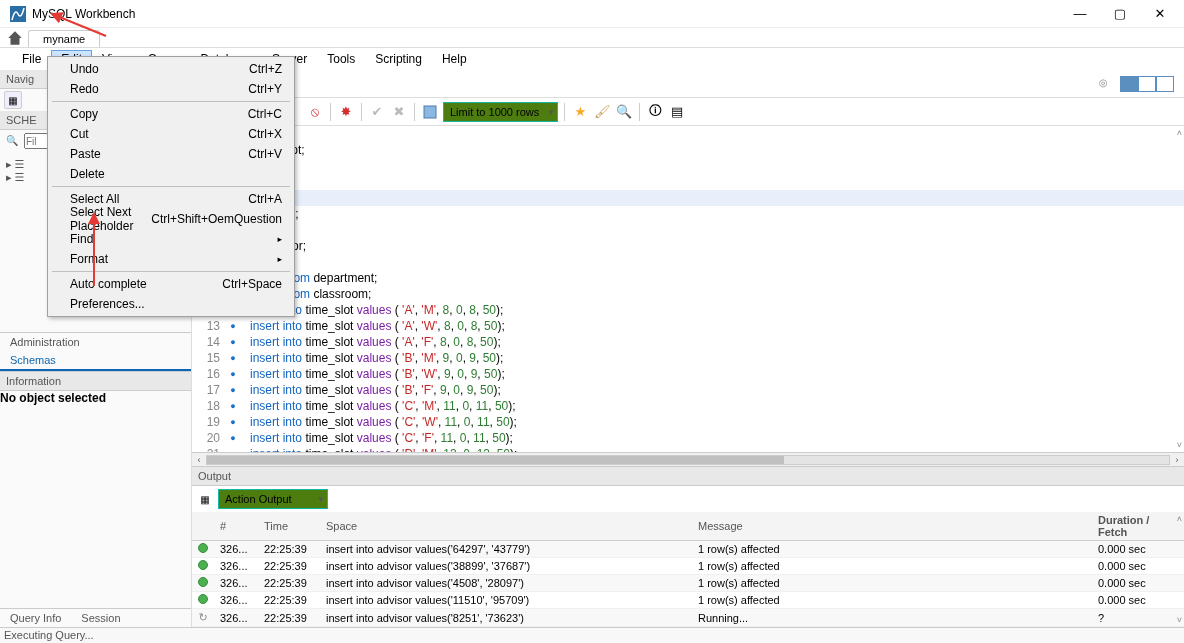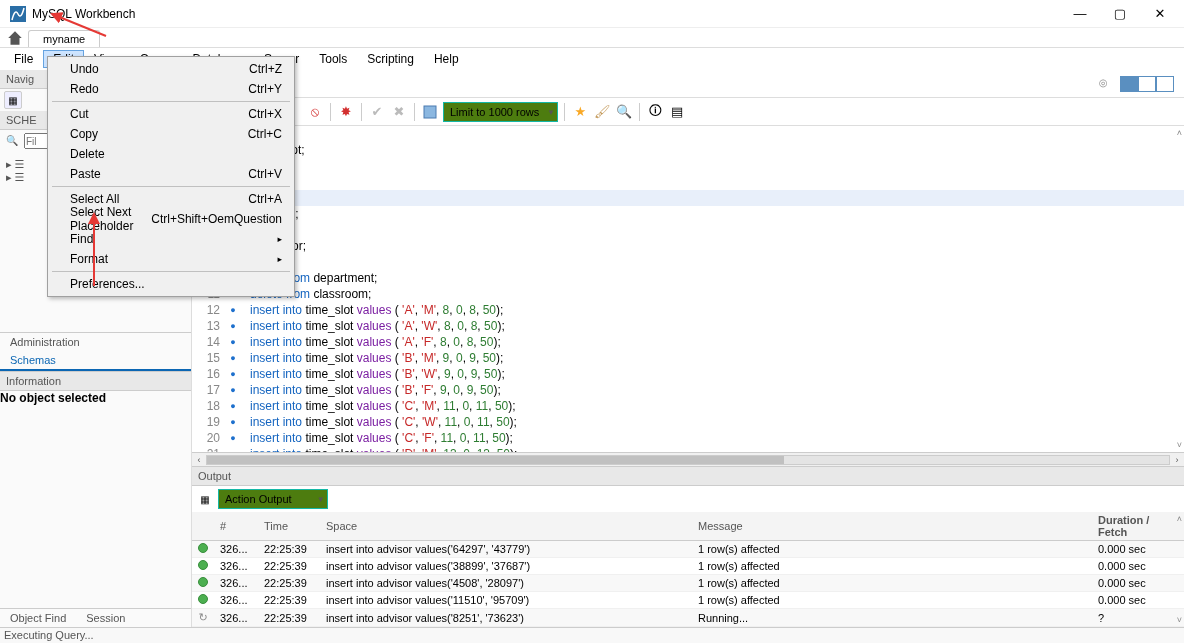--- a/index.html
+++ b/index.html
@@ -11,21 +11,21 @@
 .app-title { font-size: 12px; }
 .win-controls { margin-left: auto; display: flex; }
 .win-btn { width: 40px; height: 28px; display:flex; align-items:center; justify-content:center; font-size:13px; }
 
 
 .tabbar { height: 20px; display:flex; align-items:end; padding-left:6px; border-bottom:1px solid #ddd; }
 .home-btn { width:18px; height:18px; display:flex; align-items:center; justify-content:center; margin-right:4px; }
 .conn-tab { padding: 2px 14px; background:#fff; border:1px solid #ccc; border-bottom:none; border-radius:3px 3px 0 0; font-size:11px; }
 
 
-.menubar { height:22px; display:flex; align-items:center; padding:0 4px; font-family:"Courier New", monospace; font-size:12px; }
+.menubar { height:22px; display:flex; align-items:center; padding:0 12px; font-family:"Courier New", monospace; font-size:12px; }
 .menubar .menu-item { padding:2px 10px; cursor:default; }
 .menubar .menu-item.active { background:#cde4ff; border:1px solid #66a3e0; padding:1px 9px; }
 
 
 .dropdown { position:absolute; left:47px; top:56px; width:248px; background:#f0f0f0; border:1px solid #a0a0a0; box-shadow:2px 2px 4px rgba(0,0,0,.25); z-index:50; padding:2px; font-family:"Courier New", monospace; font-size:12px; }
 .dd-row { display:flex; align-items:center; height:20px; padding:0 10px 0 20px; }
 .dd-row.disabled { color:#000000; }
 .dd-row .shortcut { margin-left:auto; }
 .dd-sep { height:1px; background:#c0c0c0; margin:2px 2px; }
 .dd-row .sub { margin-left:auto; font-size:9px; }
@@ -140,52 +140,56 @@
     <div class="dd-row">
       <span>Undo</span>
       <span class="shortcut">Ctrl+Z</span>
     </div>
     <div class="dd-row disabled">
       <span>Redo</span>
       <span class="shortcut">Ctrl+Y</span>
     </div>
     <div class="dd-sep"></div>
     <div class="dd-row disabled">
+      <span>Copy</span>
+      <span class="shortcut">Ctrl+C</span>
+    </div>
+    <div class="dd-row disabled">
       <span>Cut</span>
       <span class="shortcut">Ctrl+X</span>
     </div>
     <div class="dd-row disabled">
-      <span>Copy</span>
-      <span class="shortcut">Ctrl+C</span>
-    </div>
-    <div class="dd-row disabled">
-      <span>Delete</span>
-    </div>
-    <div class="dd-row disabled">
       <span>Paste</span>
       <span class="shortcut">Ctrl+V</span>
     </div>
+    <div class="dd-row disabled">
+      <span>Delete</span>
+    </div>
     <div class="dd-sep"></div>
     <div class="dd-row">
       <span>Select All</span>
       <span class="shortcut">Ctrl+A</span>
     </div>
     <div class="dd-row">
       <span>Select Next Placeholder</span>
       <span class="shortcut">Ctrl+Shift+OemQuestion</span>
     </div>
     <div class="dd-row">
       <span>Find</span>
       <span class="sub">▸</span>
     </div>
     <div class="dd-row">
       <span>Format</span>
       <span class="sub">▸</span>
     </div>
     <div class="dd-sep"></div>
+    <div class="dd-row">
+      <span>Auto complete</span>
+      <span class="shortcut">Ctrl+Space</span>
+    </div>
     <div class="dd-row">
       <span>Preferences...</span>
     </div>
   </div>
 
 <div class="main">
 
   <div class="left">
     <div class="nav-head">Navig</div>
     <div class="top-icons" style="height:22px; border:none; padding:2px 4px;">
@@ -202,21 +206,21 @@
     </div>
     <div class="tab-row">
       <div class="tab">Administration</div>
       <div class="tab active">Schemas</div>
     </div>
     <div class="info-head">Information</div>
     <div class="info-body">
       <b>No object selected</b>
     </div>
     <div class="bottom-tabs">
-      <div class="tab">Object Find</div>
+      <div class="tab">Query Info</div>
       <div class="tab">Session</div>
     </div>
   </div>
 
   <div class="right">
     <div class="top-icons">
       <span class="icon-box" style="background:#1e88e5; color:#fff; border-color:#1565c0;">●</span>
       <div class="layout-icons">
         <span class="small-icon" style="margin-right:10px; color:#888;">◎</span>
         <div class="li blue"></div>

